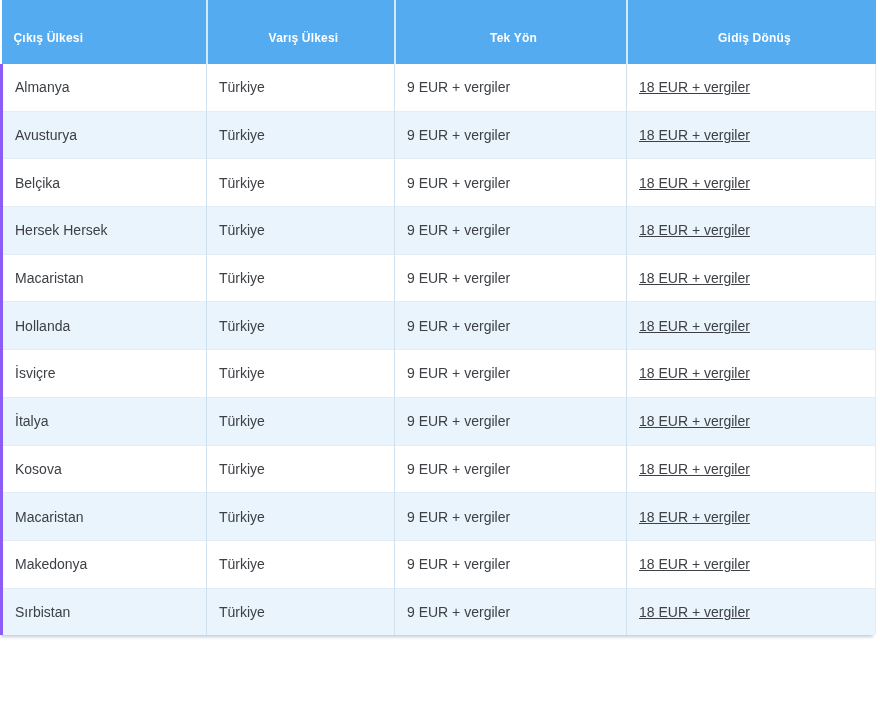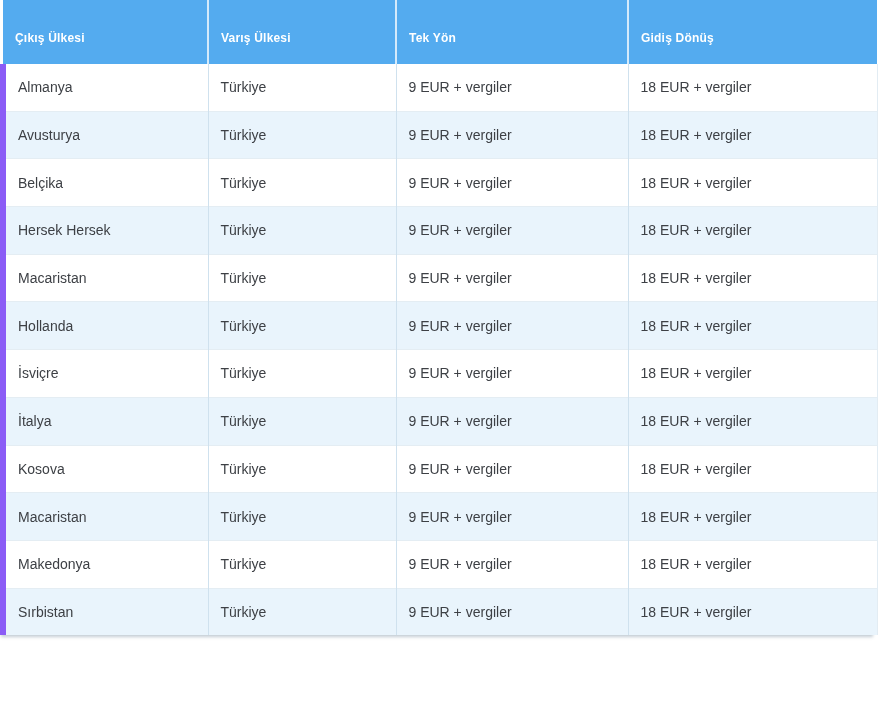--- a/index.html
+++ b/index.html
@@ -32,42 +32,44 @@
     color: var(--header-text, #ffffff);
     font-size: 12px;
     font-weight: bold;
     text-align: left;
     height: 52px;
     padding: 12px 6px 0 12px;
     letter-spacing: 0.2px;
   }
   thead th + th {
     border-left: 2px solid rgba(255, 255, 255, 0.75);
+    text-align: center;
   }
 
   tbody td {
     height: 46.7px;
     padding: 0 6px 0 12px;
     font-size: 14px;
     color: var(--body-text, #3d4045);
     background: #ffffff;
     border-top: 1px solid var(--row-border, #e4edf3);
   }
   tbody tr:first-child td {
     border-top: none;
   }
   tbody td + td {
     border-left: 1px solid var(--col-border, #cfe1ee);
   }
   tbody td:first-child {
-    border-left: 6px solid #8b5cf6;
+    border-left: 3px solid #8b5cf6;
     margin-top: 48px;
   }
   tbody td:last-child {
     border-right: 1px solid #e2ecf3;
+    text-decoration: underline;
   }
   tbody tr:nth-child(even) td {
     background: var(--row-alt-bg, #e9f4fc);
   }
 </style>
 </head>
 <body>
 
 <div class="table-wrap">
   <table class="price-table">

